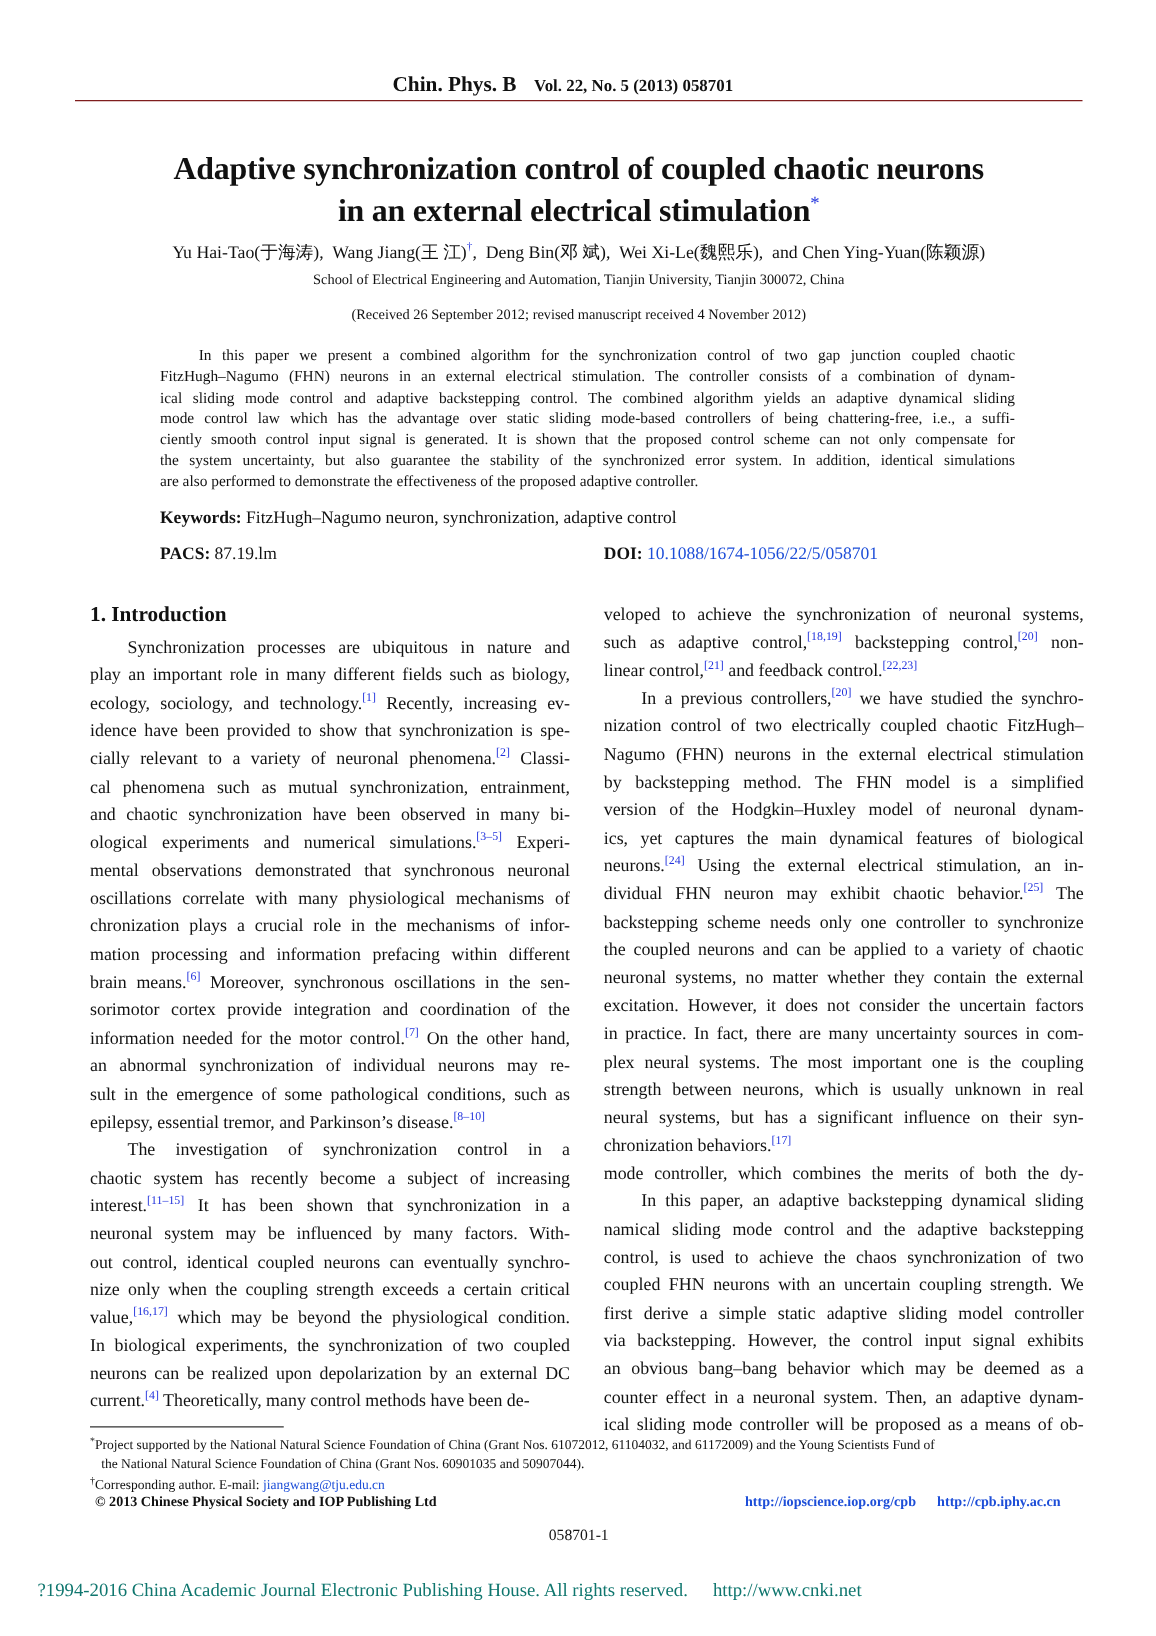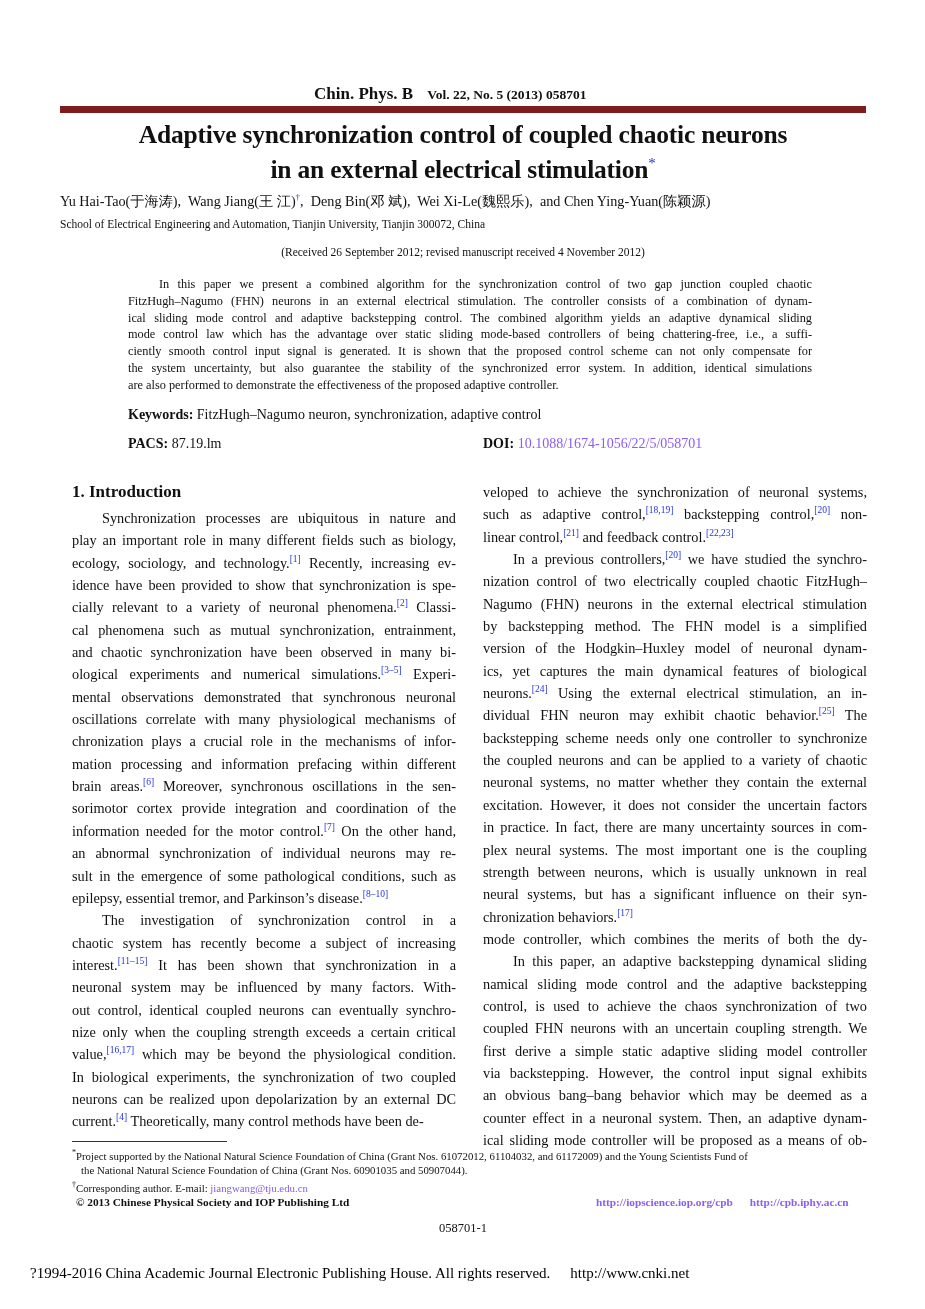--- a/index.html
+++ b/index.html
@@ -1,55 +1,55 @@
 <!DOCTYPE html>
 <html><head>
 <meta charset="utf-8">
 <style>
   html, body { margin: 0; padding: 0; background: #ffffff; }
   body { width: 925px; height: 1309px; position: relative; overflow: hidden;
          font-family: "Liberation Serif", "DejaVu Serif", serif; color: #111; }
   .abs { position: absolute; }
-  .header { left: 60px; top: 84px; width: 806px; height: 22px; border-bottom: 7px solid #7f1d1d; }
+  .header { left: 60px; top: 58px; width: 806px; height: 22px; border-bottom: 1px solid #7f1d1d; }
   .header .hd { position: absolute; left: 254px; top: 0px; white-space: nowrap; font-weight: bold; }
   .header .journal { font-size: 17px; }
   .header .vol { font-size: 13.5px; margin-left: 10px; }
   .title { left: 60px; top: 120px; width: 806px; text-align: center; font-weight: bold;
            font-size: 25.5px; line-height: 29px; letter-spacing: -0.2px; }
   .title sup { color: #2233dd; font-weight: normal; font-size: 15px; }
-  .authors { left: 60px; top: 192px; width: 806px; text-align: left; font-size: 14.2px; }
+  .authors { left: 60px; top: 192px; width: 806px; text-align: center; font-size: 14.2px; }
   .authors sup { color: #2233dd; font-size: 9px; }
-  .affil { left: 60px; top: 218px; width: 806px; text-align: left; font-size: 11.5px; }
+  .affil { left: 60px; top: 218px; width: 806px; text-align: center; font-size: 11.5px; }
   .received { left: 60px; top: 246px; width: 806px; text-align: center; font-size: 11.5px; }
   .abstract { left: 128px; top: 273px; width: 684px; font-size: 12.3px; line-height: 16.8px; }
   .abstract .ln { display: block; text-align: justify; text-align-last: justify; height: 16.8px; white-space: nowrap; }
   .abstract .ln.last { text-align-last: left; }
   .abstract .ln.first { padding-left: 31px; }
   .kw { left: 128px; top: 407px; font-size: 14px; }
   .pacs { left: 128px; top: 436px; font-size: 14px; }
   .doi { left: 483px; top: 436px; font-size: 14px; }
   .lbl { font-weight: bold; }
-  a, .link { color: #8b5cf6; text-decoration: none; }
+  a, .link { color: #1d4ed8; text-decoration: none; }
   .col { top: 481px; width: 384px; font-size: 14.3px; }
   .col.left { left: 72px; }
   .col.right { left: 483px; }
   .sec { font-weight: bold; font-size: 17px; height: 26px; line-height: 22px; }
   .ln { display: block; height: 22.35px; line-height: 22.35px; white-space: nowrap;
         text-align: justify; text-align-last: justify; }
   .ln.last { text-align-last: left; }
   .ln.indent { padding-left: 30px; }
   .ref { color: #2233dd; font-size: 9.5px; vertical-align: 6px; line-height: 0; }
   .fnrule { left: 72px; top: 1141px; width: 155px; border-top: 1px solid #333; }
   .fn { left: 72px; width: 800px; font-size: 10.8px; line-height: 14px; }
   .fn sup { font-size: 8px; }
   .copyright { left: 76px; top: 1196px; font-size: 11.3px; font-weight: bold; }
   .urls { left: 596px; top: 1196px; font-size: 11.3px; font-weight: bold; }
   .urls span { margin-right: 14px; }
   .pageno { left: 60px; top: 1221px; width: 806px; text-align: center; font-size: 12.5px; }
-  .watermark { left: 30px; top: 1265px; font-size: 15px; color: #000000; white-space: nowrap; }
+  .watermark { left: 30px; top: 1265px; font-size: 15px; color: #0f766e; white-space: nowrap; }
   .watermark .wm-url { margin-left: 20px; }
 </style>
 </head>
 <body>
 
 <div class="abs header">
   <div class="hd">
     <span class="journal">Chin. Phys. B</span>
     <span class="vol">Vol. 22, No. 5 (2013)  058701</span>
   </div>
@@ -102,21 +102,21 @@
       <span class="ln"><span>ecology, sociology, and technology.</span><span class="ref">[1]</span><span> Recently, increasing ev-</span></span>
       <span class="ln">idence have been provided to show that synchronization is spe-</span>
       <span class="ln"><span>cially relevant to a variety of neuronal phenomena.</span><span class="ref">[2]</span><span> Classi-</span></span>
       <span class="ln">cal phenomena such as mutual synchronization, entrainment,</span>
       <span class="ln">and chaotic synchronization have been observed in many bi-</span>
       <span class="ln"><span>ological experiments and numerical simulations.</span><span class="ref">[3–5]</span><span> Experi-</span></span>
       <span class="ln">mental observations demonstrated that synchronous neuronal</span>
       <span class="ln">oscillations correlate with many physiological mechanisms of</span>
       <span class="ln">chronization plays a crucial role in the mechanisms of infor-</span>
       <span class="ln">mation processing and information prefacing within different</span>
-      <span class="ln"><span>brain areas.</span><span class="ref">[6]</span><span> Moreover, synchronous oscillations in the sen-</span></span>
+      <span class="ln"><span>brain means.</span><span class="ref">[6]</span><span> Moreover, synchronous oscillations in the sen-</span></span>
       <span class="ln">sorimotor cortex provide integration and coordination of the</span>
       <span class="ln"><span>information needed for the motor control.</span><span class="ref">[7]</span><span> On the other hand,</span></span>
       <span class="ln">an abnormal synchronization of individual neurons may re-</span>
       <span class="ln">sult in the emergence of some pathological conditions, such as</span>
       <span class="ln last"><span>epilepsy, essential tremor, and Parkinson’s disease.</span><span class="ref">[8–10]</span></span>
     </div>
   <div id="lp2">
       <span class="ln indent">The investigation of synchronization control in a</span>
       <span class="ln">chaotic system has recently become a subject of increasing</span>
       <span class="ln"><span>interest.</span><span class="ref">[11–15]</span><span> It has been shown that synchronization in a</span></span>

